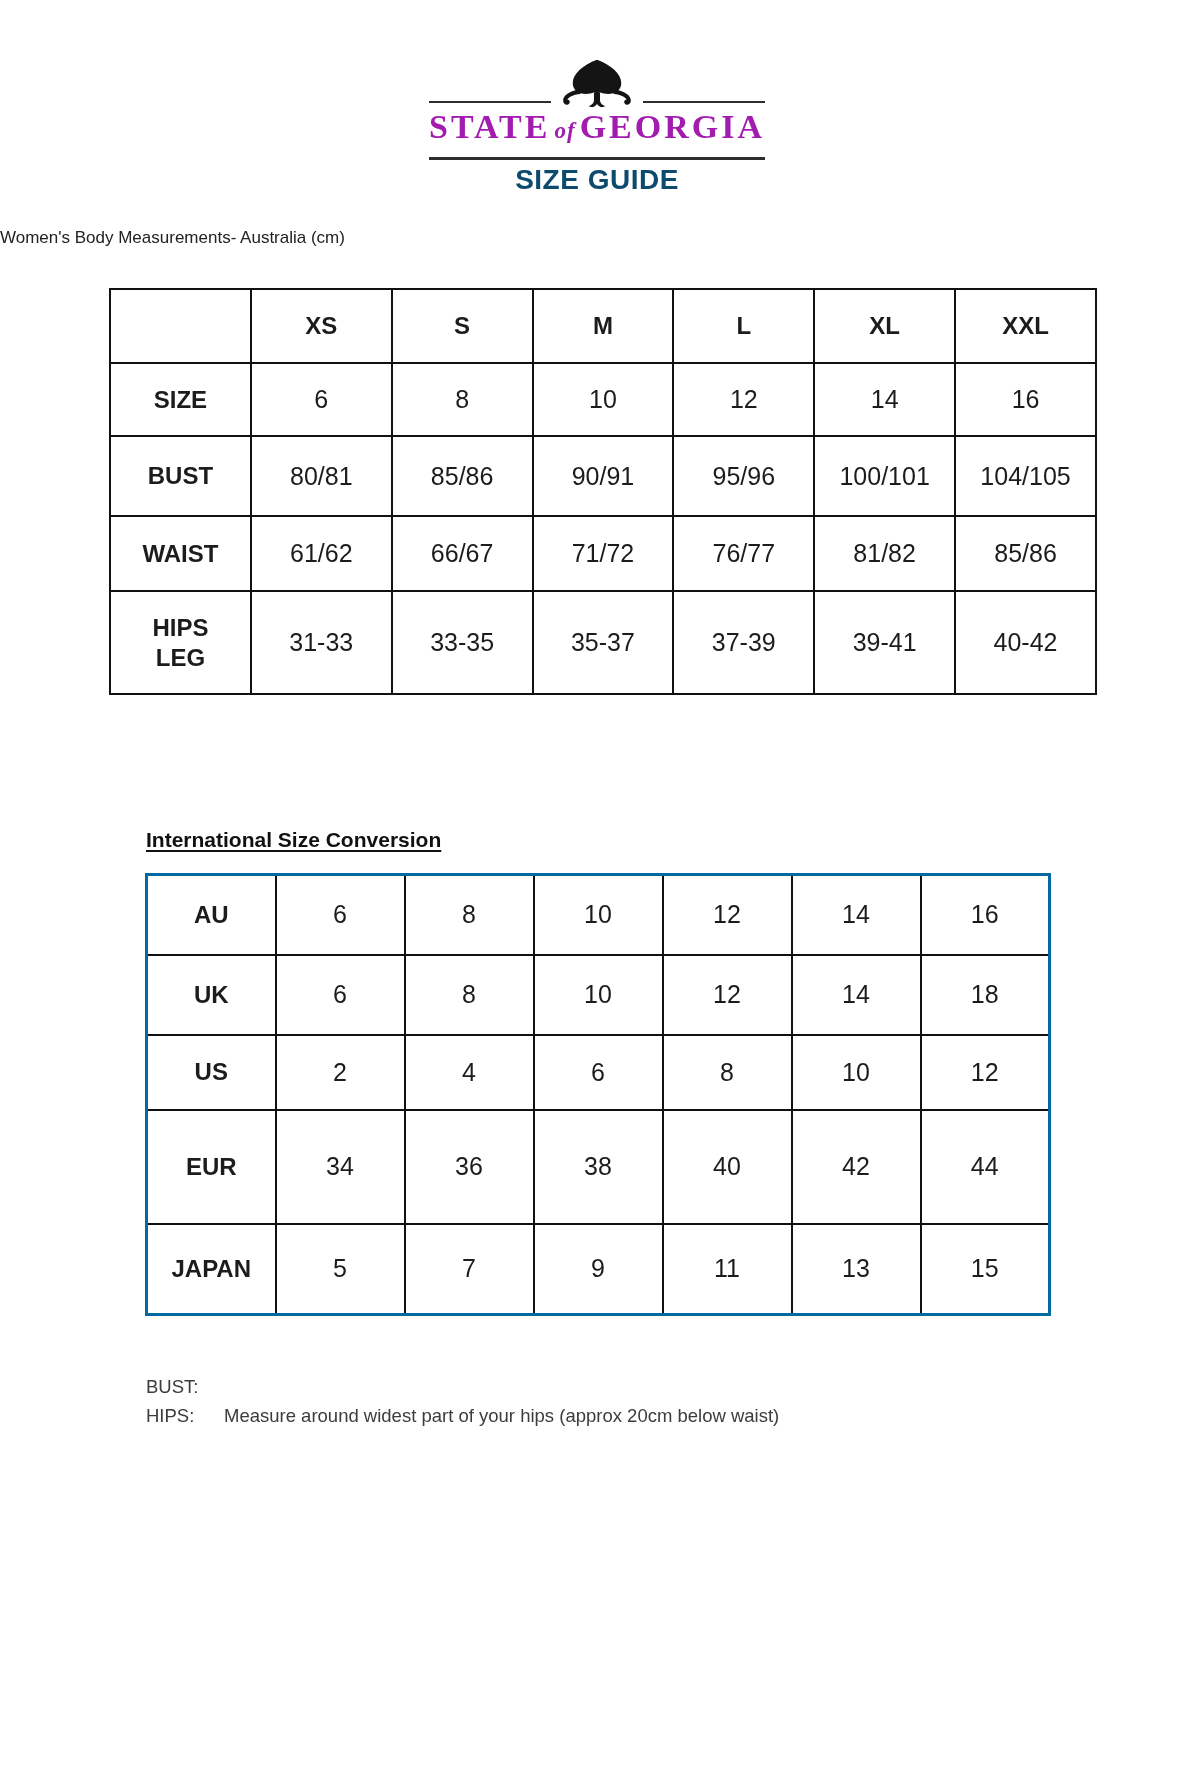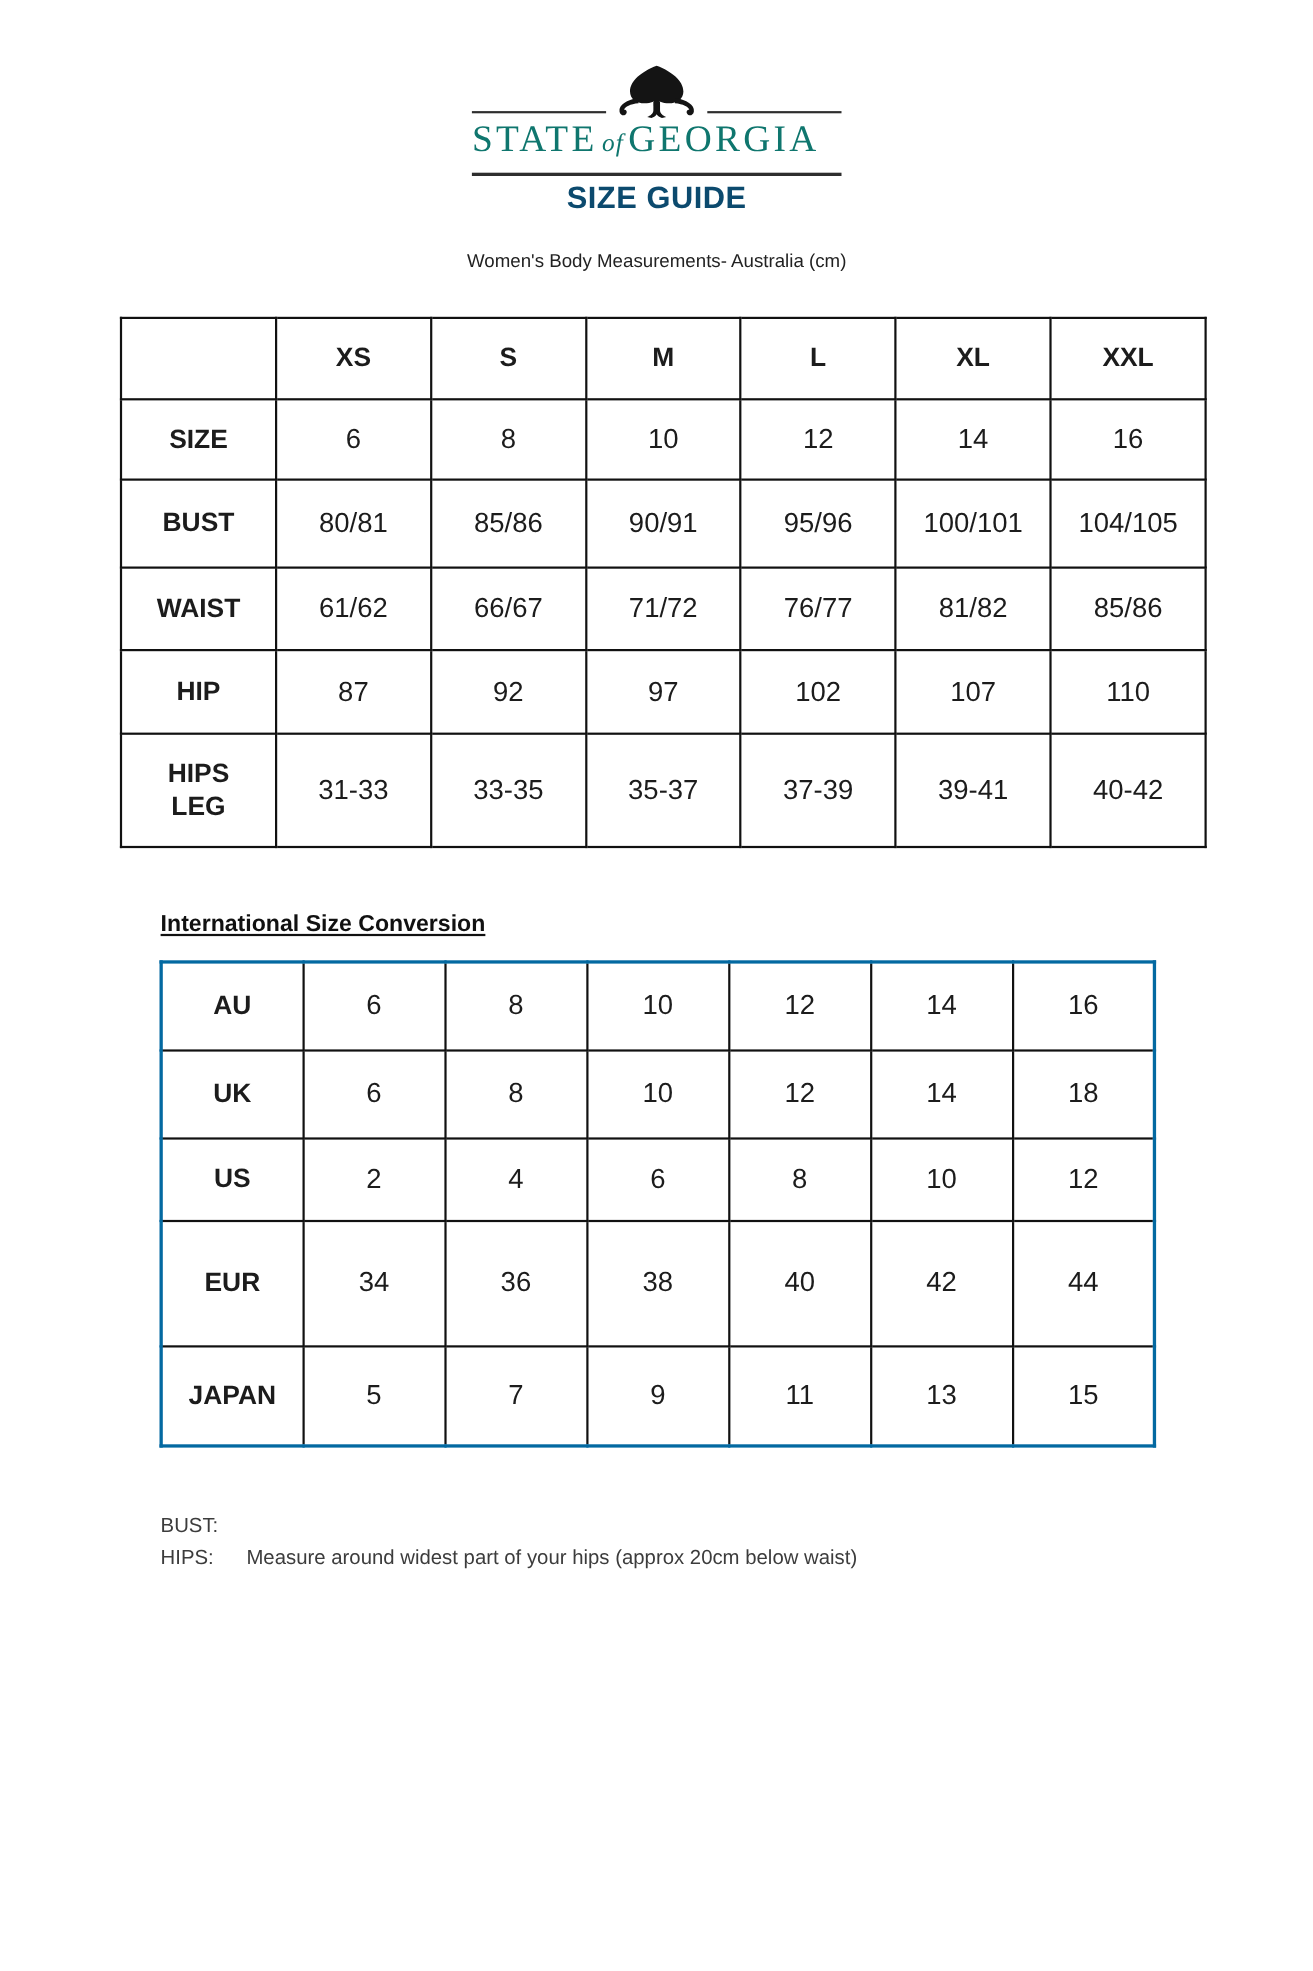--- a/index.html
+++ b/index.html
@@ -13,35 +13,35 @@
   
   .logo{position:absolute;top:58px;left:429px;width:336px;height:104px;}
   .tree{position:absolute;top:0;left:50%;transform:translateX(-50%);width:110px;height:52px;}
   .rule-top-left,.rule-top-right{
     position:absolute;top:43px;width:122px;height:2px;background:#2e2e2e;
   }
   .rule-top-left{left:0;}
   .rule-top-right{right:0;}
   .brand{
     position:absolute;top:50px;left:0;width:100%;
-    text-align:left;white-space:nowrap;
+    text-align:right;white-space:nowrap;
     font-family:"Liberation Serif", serif;
-    font-size:34px;letter-spacing:3px;color:#0f766e;
+    font-size:34px;letter-spacing:3px;color:#a21caf;font-weight:bold;
   }
   .brand .of{font-style:italic;font-size:23px;letter-spacing:1px;padding:0 4px;}
   .rule-bottom{position:absolute;top:99px;left:0;width:100%;height:3px;background:#2e2e2e;}
 
   
   .page-title{
     position:absolute;top:164px;left:0;width:100%;
     text-align:center;font-size:28px;font-weight:700;color:#0c4a6e;letter-spacing:0.5px;
   }
   .page-subtitle{
     position:absolute;top:228px;left:0;width:100%;
-    text-align:center;font-size:17px;color:#222;
+    font-size:17px;color:#222;
   }
 
   
   table{border-collapse:collapse;table-layout:fixed;}
   td{border:2px solid #111;text-align:center;vertical-align:middle;
      font-size:25px;color:#1c1c1c;overflow:hidden;}
   td.lbl{font-weight:700;font-size:24px;line-height:30px;padding:0 18px;}
   td.hdr{font-weight:700;font-size:24px;}
 
   .t1{position:absolute;top:288px;left:109px;width:988px;border:2px solid #4c1d95;}
@@ -110,29 +110,20 @@
   </tr>
   <tr style="height:75px;">
     <td class="lbl">WAIST</td>
     <td>61/62</td>
     <td>66/67</td>
     <td>71/72</td>
     <td>76/77</td>
     <td>81/82</td>
     <td>85/86</td>
   </tr>
-  <tr style="height:76px;">
-    <td class="lbl">HIP</td>
-    <td>87</td>
-    <td>92</td>
-    <td>97</td>
-    <td>102</td>
-    <td>107</td>
-    <td>110</td>
-  </tr>
   <tr style="height:103px;">
     <td class="lbl">HIPS LEG</td>
     <td>31-33</td>
     <td>33-35</td>
     <td>35-37</td>
     <td>37-39</td>
     <td>39-41</td>
     <td>40-42</td>
   </tr>
 </tbody>

